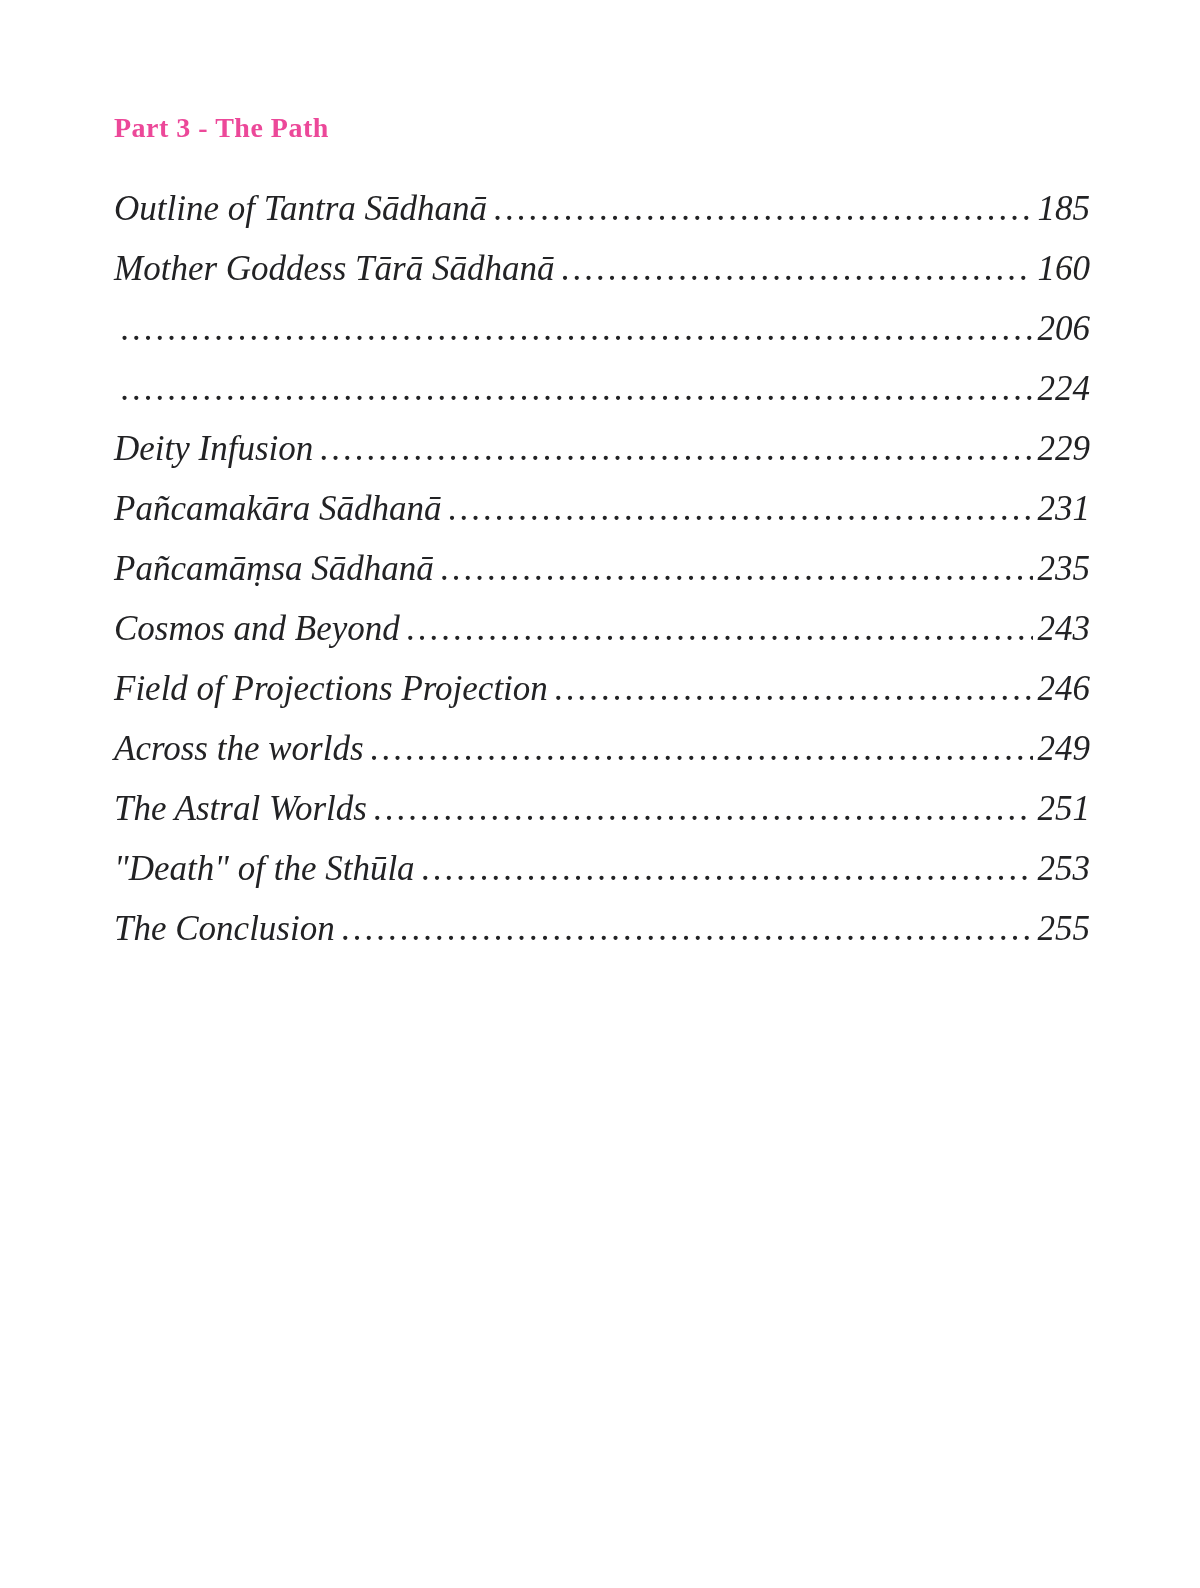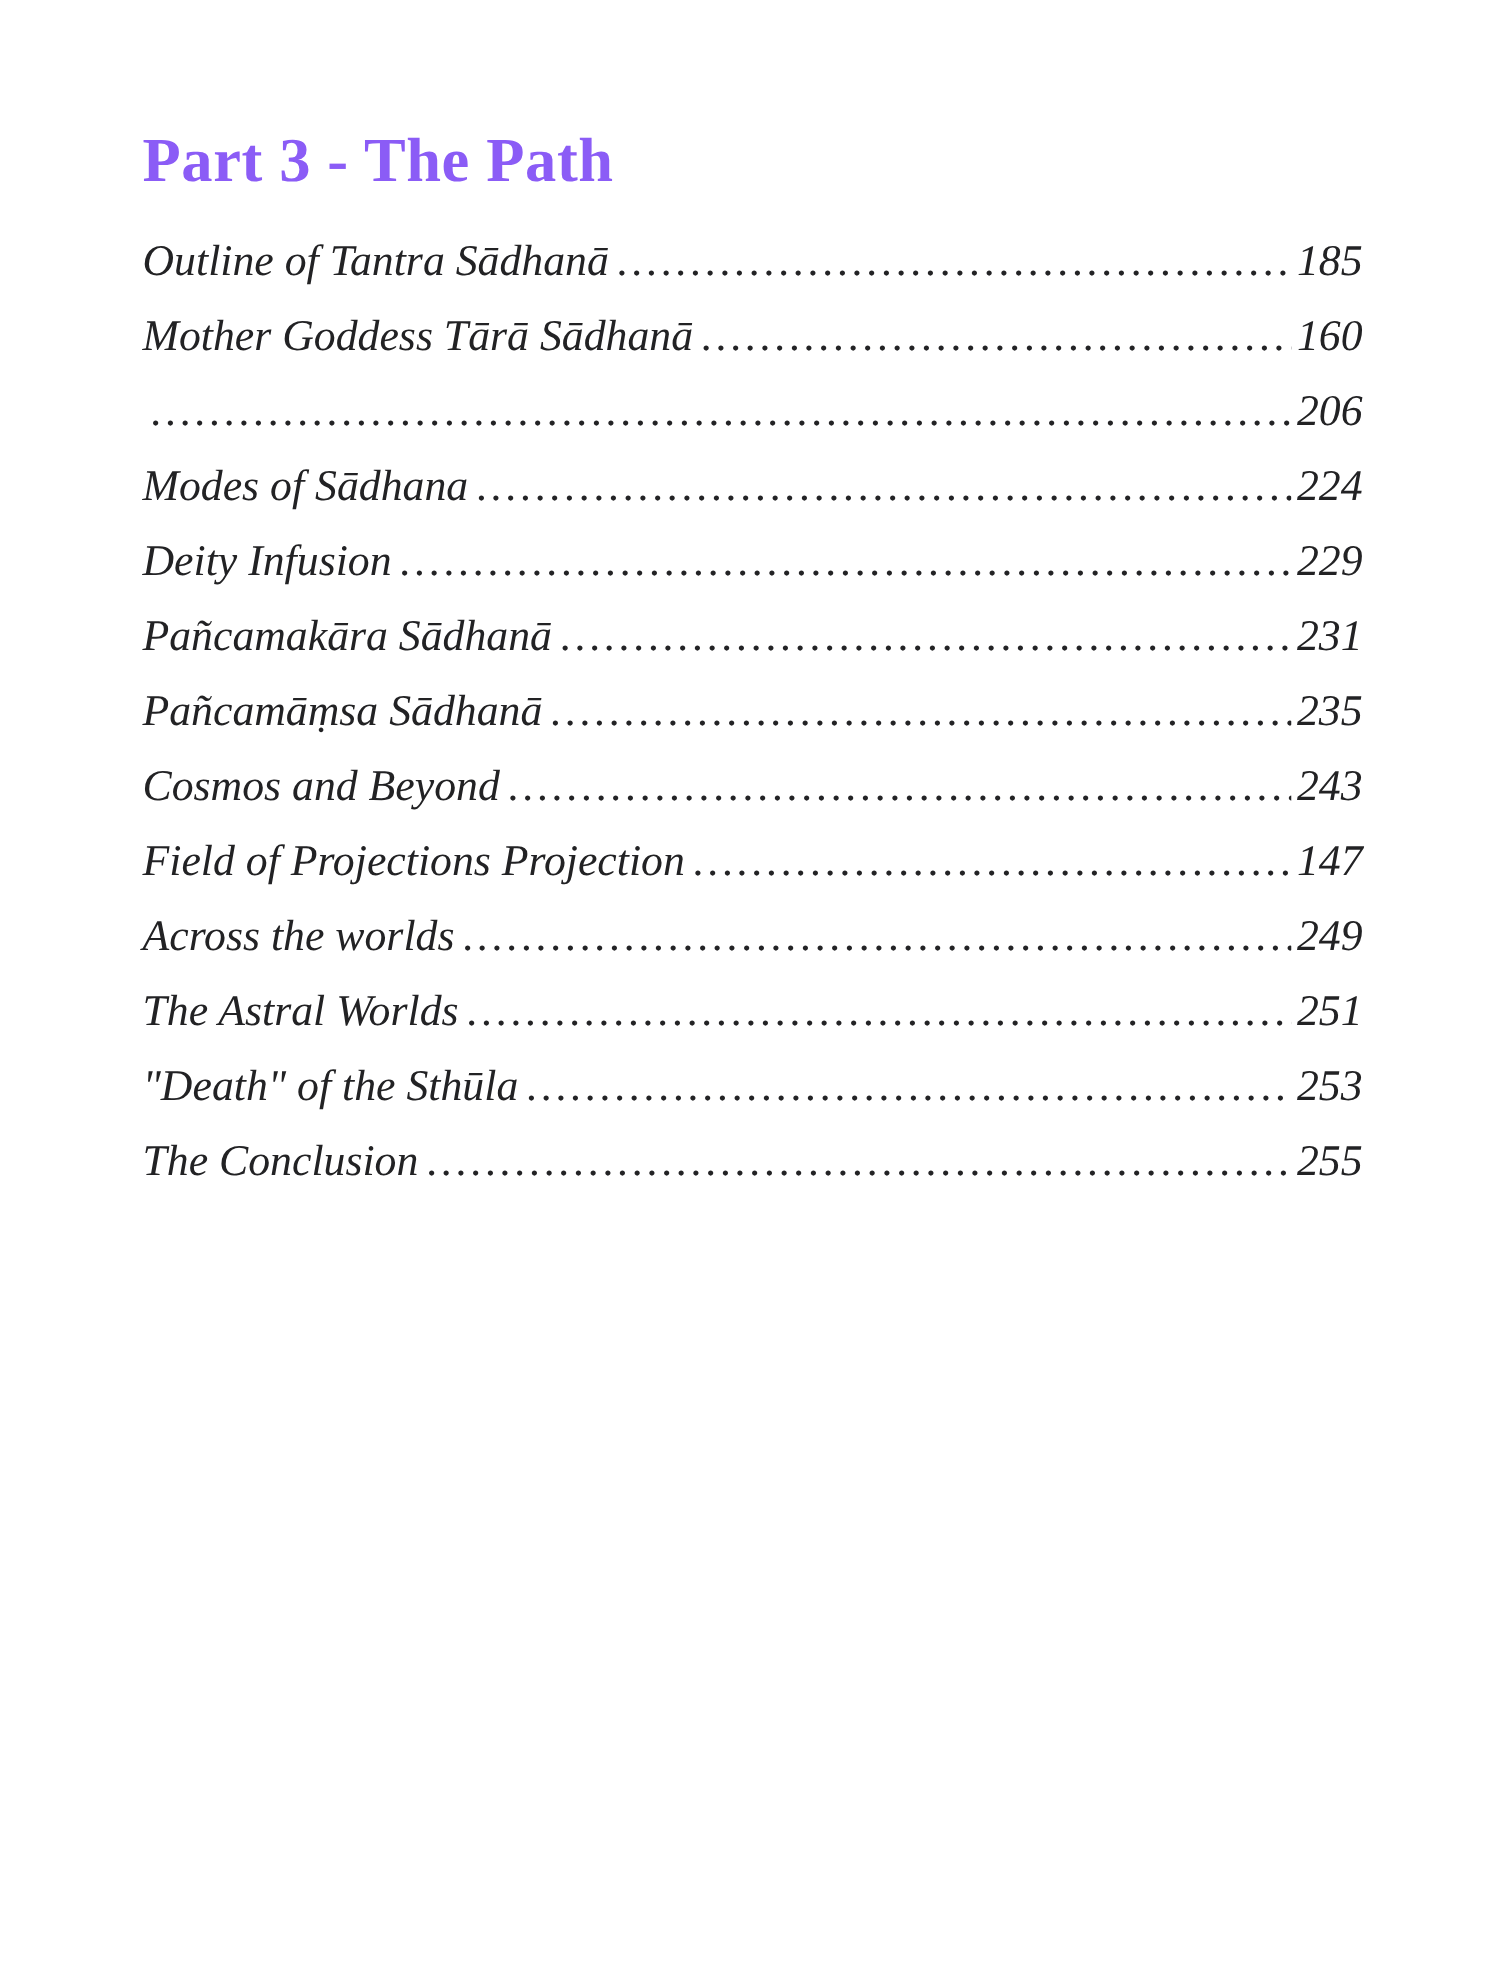--- a/index.html
+++ b/index.html
@@ -12,25 +12,25 @@
     position: relative;
     width: 1200px;
     height: 1588px;
     background: #ffffff;
     overflow: hidden;
   }
   .section-heading {
     position: absolute;
     left: 114px;
     top: 105px;
-    font-size: 50px;
+    font-size: 28px;
     font-weight: bold;
     line-height: 46px;
     letter-spacing: 0.5px;
-    color: #8b5cf6;
+    color: #ec4899;
     white-space: nowrap;
   }
   .toc {
     position: absolute;
     left: 114px;
     right: 110px;
     top: 188px;
     list-style: none;
     font-style: italic;
   }
@@ -87,21 +87,20 @@
       <span class="toc-page">160</span>
     </li>
 
     <li class="toc-row">
       <span class="dot-leader"></span>
       <span class="toc-page">206</span>
     </li>
 
 
     <li class="toc-row">
-      <span class="toc-title">Modes of Sādhana</span>
       <span class="dot-leader"></span>
       <span class="toc-page">224</span>
     </li>
 
     <li class="toc-row">
       <span class="toc-title">Deity Infusion</span>
       <span class="dot-leader"></span>
       <span class="toc-page">229</span>
     </li>
 
@@ -120,21 +119,21 @@
 
     <li class="toc-row">
       <span class="toc-title">Cosmos and Beyond</span>
       <span class="dot-leader"></span>
       <span class="toc-page">243</span>
     </li>
 
     <li class="toc-row">
       <span class="toc-title">Field of Projections Projection</span>
       <span class="dot-leader"></span>
-      <span class="toc-page">147</span>
+      <span class="toc-page">246</span>
     </li>
 
     <li class="toc-row">
       <span class="toc-title">Across the worlds</span>
       <span class="dot-leader"></span>
       <span class="toc-page">249</span>
     </li>
 
     <li class="toc-row">
       <span class="toc-title">The Astral Worlds</span>

